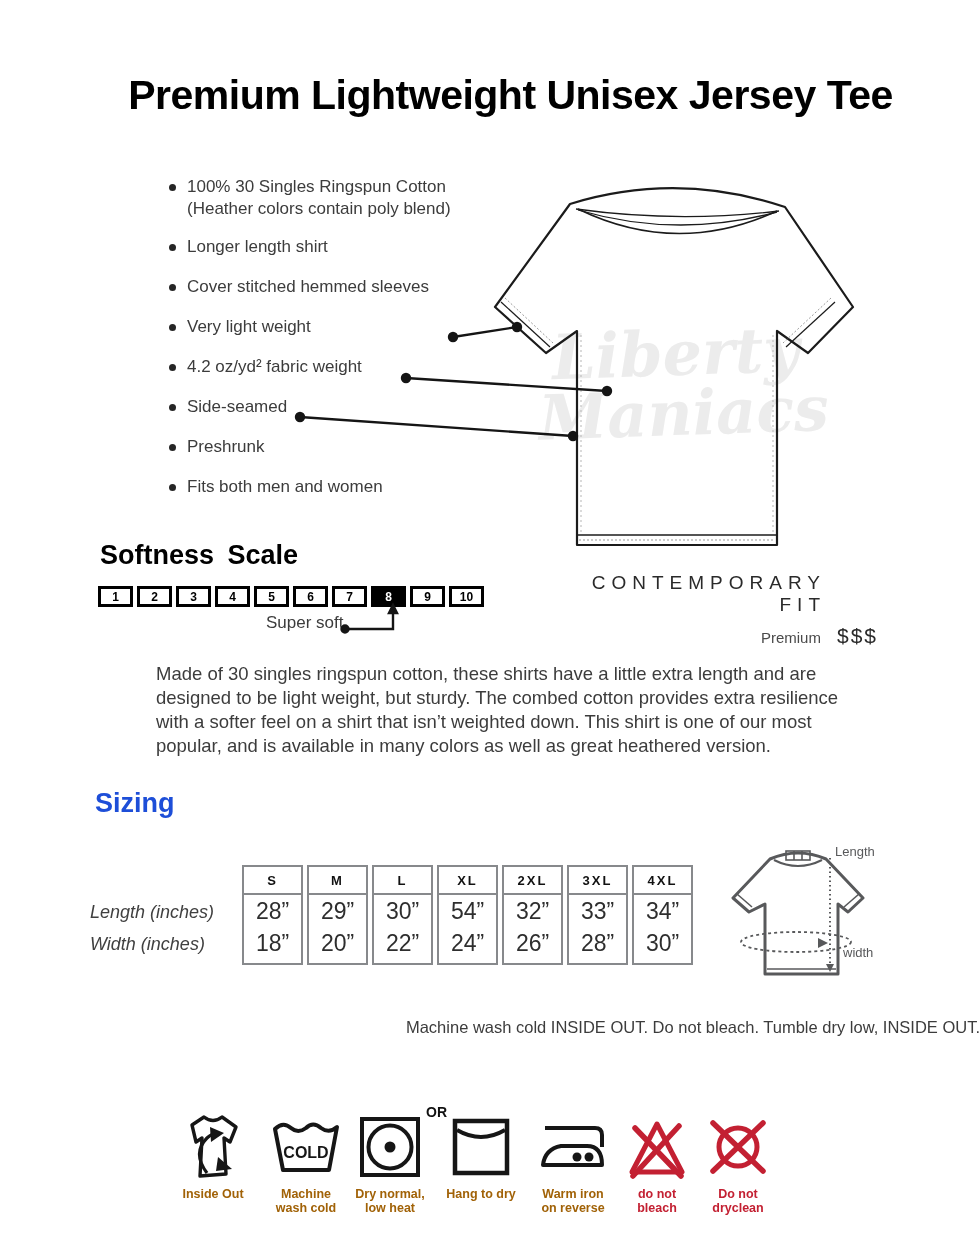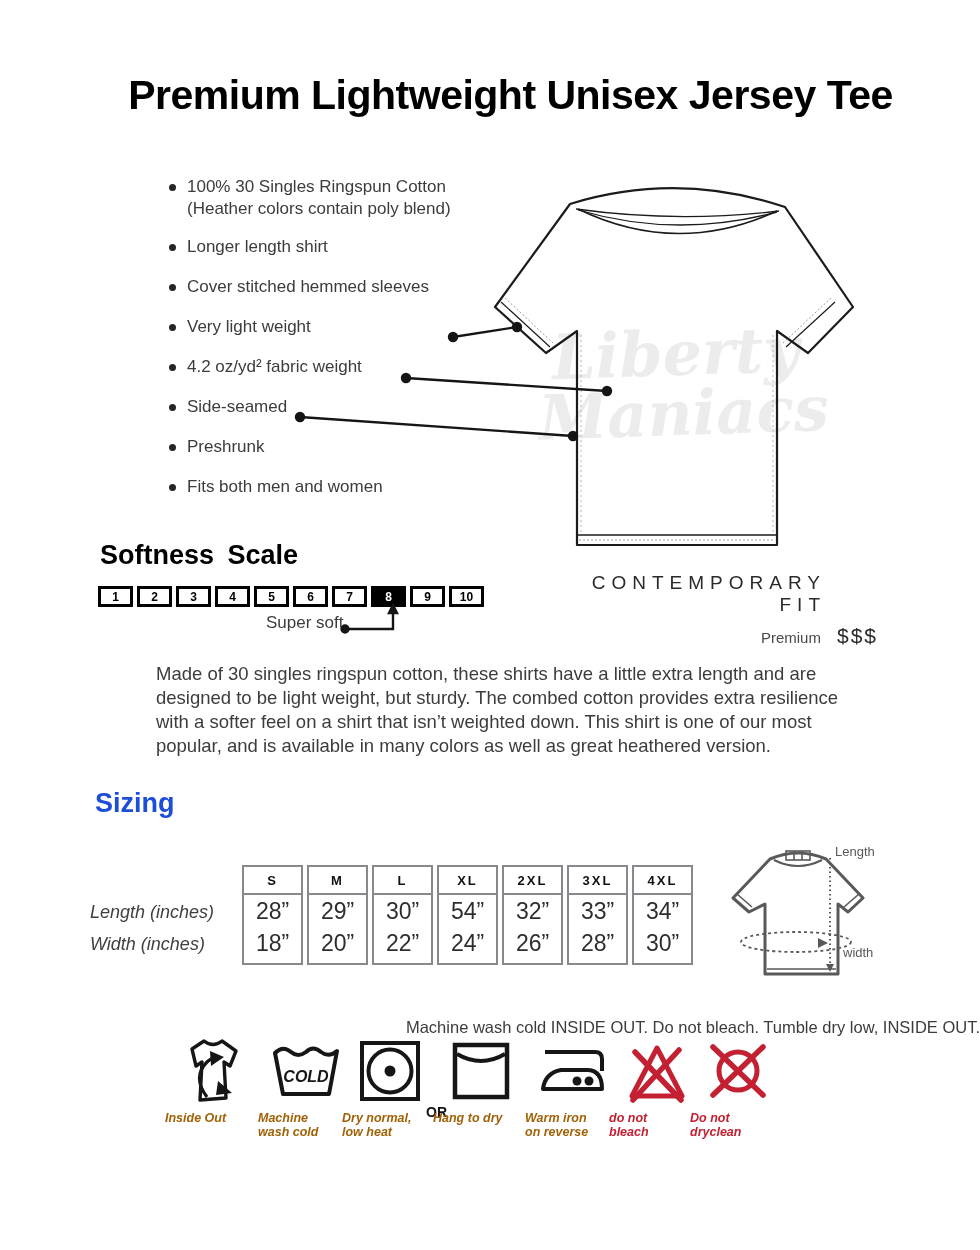--- a/index.html
+++ b/index.html
@@ -40,21 +40,21 @@
   .size-table{position:absolute;left:242px;top:865px;display:flex;gap:4px;}
   .size-cell{width:57px;border:2px solid #87898c;background:#fff;padding-bottom:4px;}
   .size-cell .sz{height:26px;border-bottom:2px solid #87898c;display:flex;align-items:center;
                  justify-content:center;font-size:13px;font-weight:700;letter-spacing:2px;color:#111;}
   .size-cell .val{height:32px;display:flex;align-items:center;justify-content:center;
                   font-size:23px;color:#2e2e2e;text-align:center;}
   .mini-diagram{position:absolute;left:722px;top:838px;}
   
   .care-line{position:absolute;left:0;right:0;top:1018px;margin:0;text-align:right;
              font-size:16.5px;color:#3c3c3c;}
-  .care-wrap{position:absolute;top:1034px;width:96px;font-style:italic;}
+  .care-wrap{position:absolute;top:1110px;width:96px;text-align:center;}
   .icon-area{height:74px;display:flex;align-items:center;justify-content:center;}
   .care-label{margin-top:3px;font-size:12.5px;font-weight:700;line-height:14px;
               white-space:pre-line;color:#a16207;}
   .care-wrap.red .care-label{color:#c32032;}
   .or-label{position:absolute;left:426px;top:1104px;font-size:14px;font-weight:700;color:#111;}
 </style>
 </head>
 <body>
 
 <div class="page">

